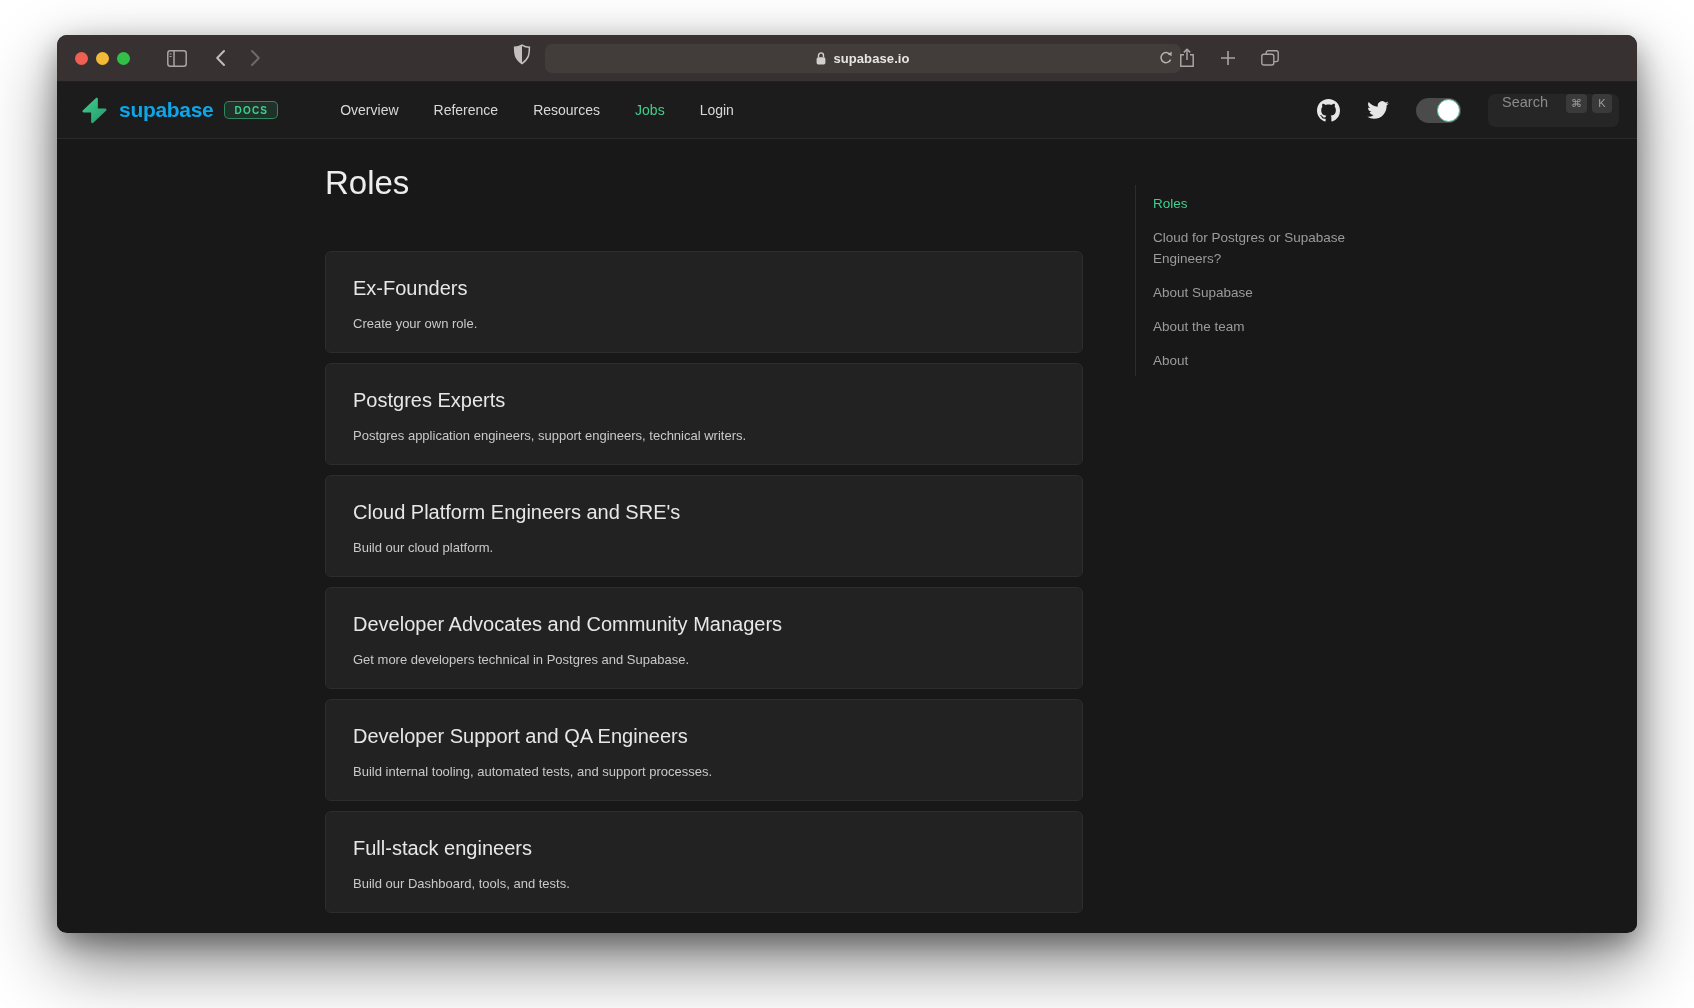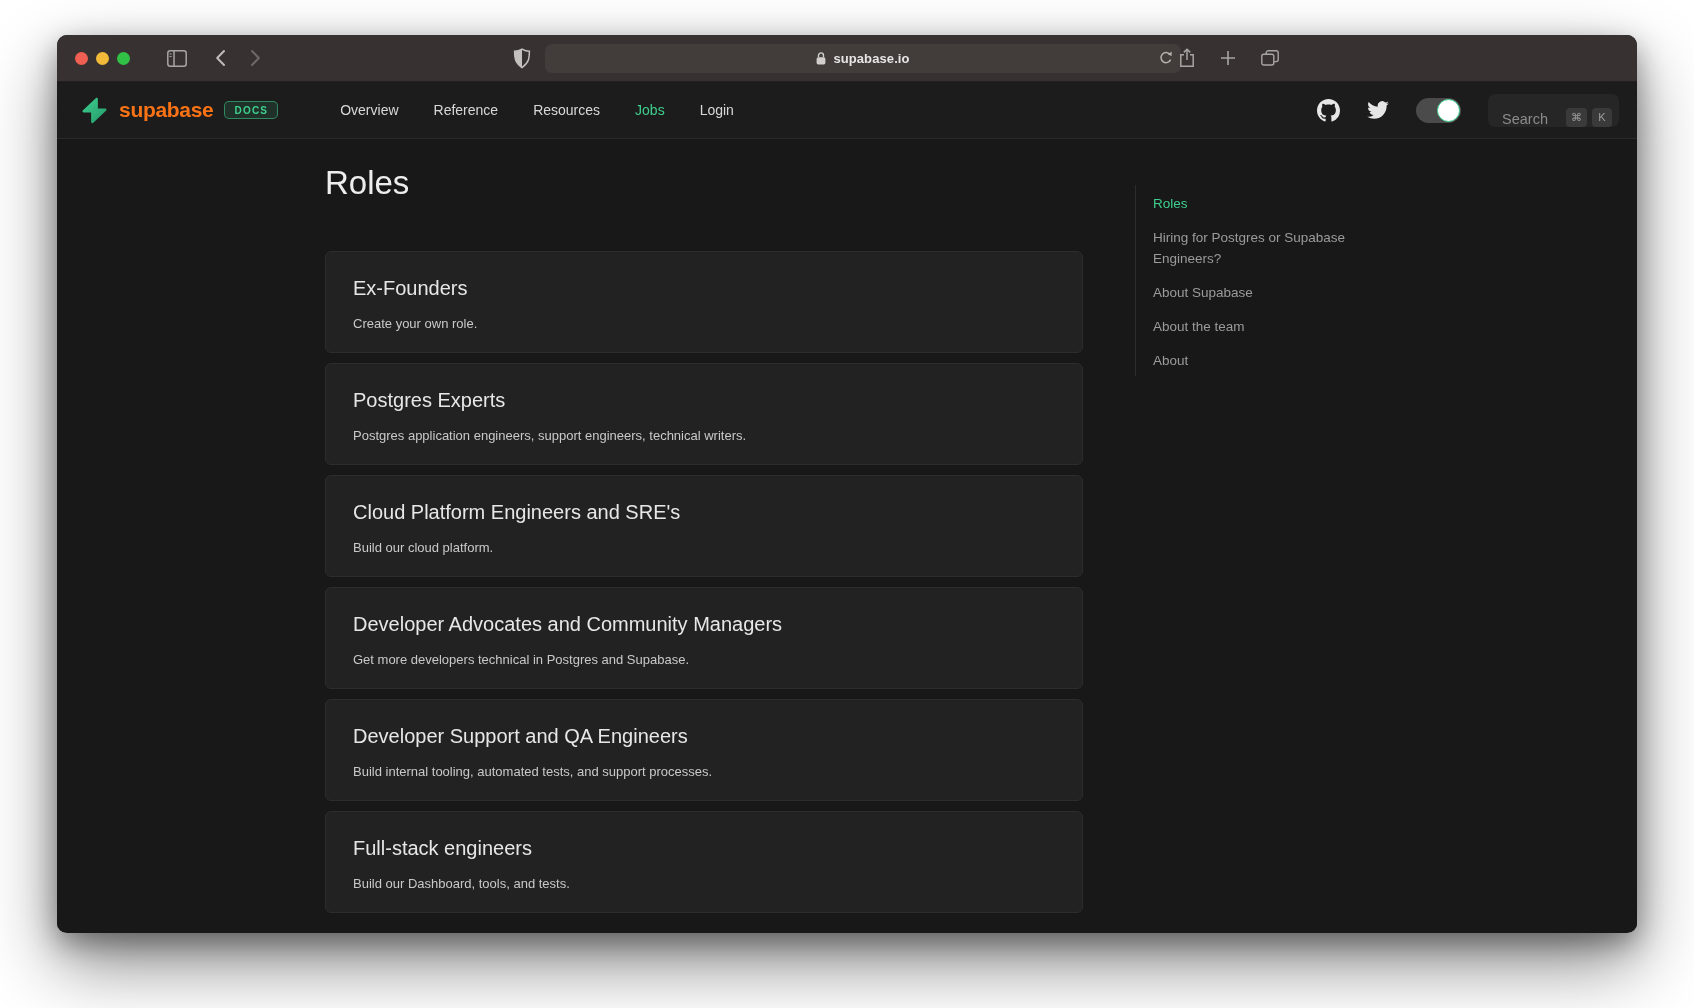--- a/index.html
+++ b/index.html
@@ -18,56 +18,56 @@
   }
   .traffic { display:flex; gap:8px; padding-left:18px; }
   .light { width:13px; height:13px; border-radius:50%; }
   .light.red { background:#ef5f52; }
   .light.yellow { background:#f3ba3a; }
   .light.green { background:#31c146; }
   .tb-icon { color:#a9a5a2; display:flex; align-items:center; justify-content:center; }
   .tb-icon.sidebar { margin-left:37px; }
   .tb-icon.back { margin-left:28px; color:#c0bcb9; }
   .tb-icon.forward { margin-left:24px; color:#6e6a67; }
-  .tb-center { position:absolute; left:50%; transform:translateX(-50%); display:flex; align-items:center; gap:14px; }
+  .tb-center { position:absolute; left:50%; transform:translateX(-50%); display:flex; gap:14px; }
   .shield { color:#c3c0bd; display:flex; }
   .urlbar {
     width:636px; height:29px; background:#423d3b; border-radius:7px;
     display:flex; align-items:center; justify-content:center; position:relative;
   }
   .urlbar .lock { color:#d2d0cd; display:flex; margin-right:7px; }
   .urlbar .url-text { font-size:13px; font-weight:700; color:#e7e5e3; letter-spacing:.1px; }
   .urlbar .reload { position:absolute; right:9px; color:#b7b3b0; display:flex; }
   .tb-actions { position:absolute; left:calc(50% + 332px); display:flex; align-items:center; gap:25px; color:#b3afac; }
 
   
   .navbar {
     height:57px; background:#1c1c1c; border-bottom:1px solid #2a2a2a;
     display:flex; align-items:center; padding:0 18px 0 24px;
   }
   .brand { display:flex; align-items:center; gap:11px; }
-  .brand-name { font-size:21px; font-weight:700; color:#f97316; letter-spacing:-.3px;text-align:center; }
+  .brand-name { font-size:21px; font-weight:700; color:#0ea5e9; letter-spacing:-.3px;text-align:center; }
   .docs-badge {
     font-size:10px; font-weight:700; letter-spacing:1.2px; color:#3ecf8e;
     background:rgba(62,207,142,.12); border:1px solid rgba(62,207,142,.55);
     border-radius:5px; padding:3px 9px 2px;
   }
   .nav-links { display:flex; gap:35px; margin-left:62px; }
   .nav-link { font-size:14px; color:#d8d8d8; text-decoration:none; cursor:pointer; }
   .nav-link.active { color:#3ecf8e; }
   .nav-right { margin-left:auto; display:flex; align-items:center; gap:27px; }
   .icon-btn { color:#e6e6e6; display:flex; cursor:pointer; }
   .toggle { width:45px; height:25px; border-radius:13px; background:#4b4b4b; position:relative; cursor:pointer; }
   .toggle .knob {
     position:absolute; right:1px; top:1px; width:23px; height:23px; border-radius:50%;
     background:#ffffff; border:1.5px solid #3ecf8e;
   }
   .search-box {
     width:131px; height:33px; background:#262626; border-radius:7px;
-    display:flex; align-items:flex-end; padding:0 7px 0 14px; gap:5px; cursor:pointer;
+    display:flex; align-items:flex-start; padding:0 7px 0 14px; gap:5px; cursor:pointer;
   }
   .search-label { flex:1; font-size:14.5px; color:#8b8b8b; }
   .key {
     background:#3a3a3a; color:#9d9d9d; font-size:11px; line-height:1;
     border-radius:4px; padding:4px 5px; min-width:20px; text-align:center;
   }
 
   
   .content { position:relative; height:793px; background:#181818; }
   .main { margin-left:268px; width:758px; padding-top:23px; }
@@ -255,21 +255,21 @@
             <div class="card-title">Full-stack engineers</div>
             <div class="card-desc">Build our Dashboard, tools, and tests.</div>
           </div>
         </div>
     </div>
 
     <aside class="toc">
 
         <a class="toc-item active">Roles</a>
 
-        <a class="toc-item">Hiring for Postgres or Supabase Engineers?</a>
+        <a class="toc-item">Cloud for Postgres or Supabase Engineers?</a>
 
         <a class="toc-item">About Supabase</a>
 
         <a class="toc-item">About the team</a>
 
         <a class="toc-item">About</a>
       </aside>
   </div>
 
 </div>

